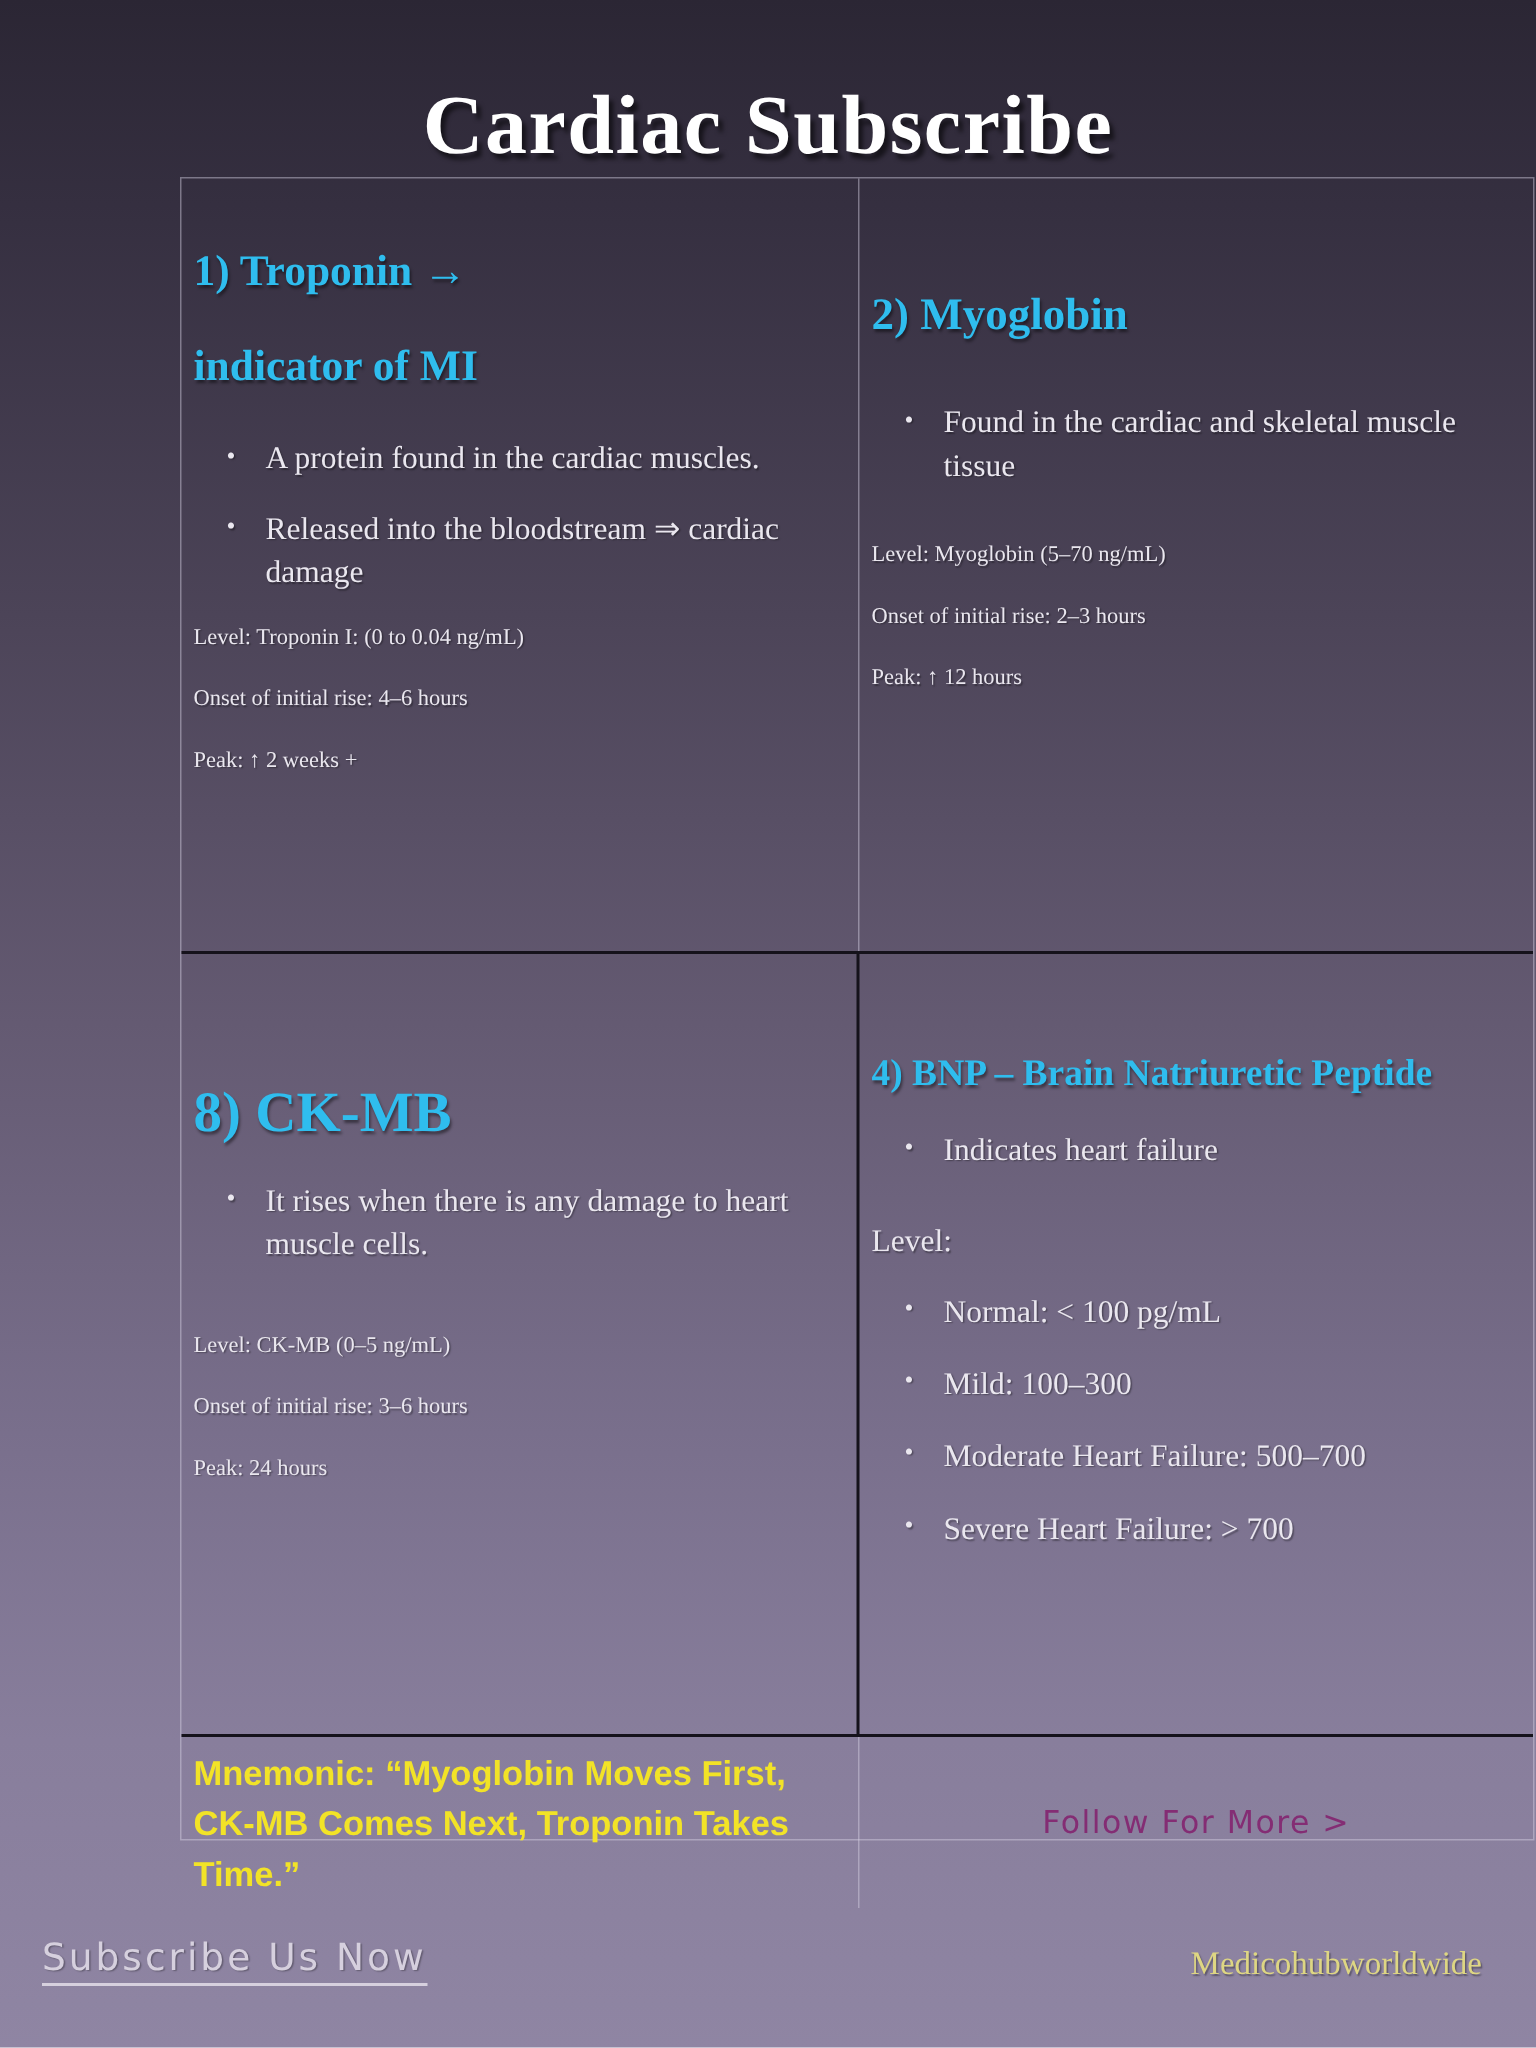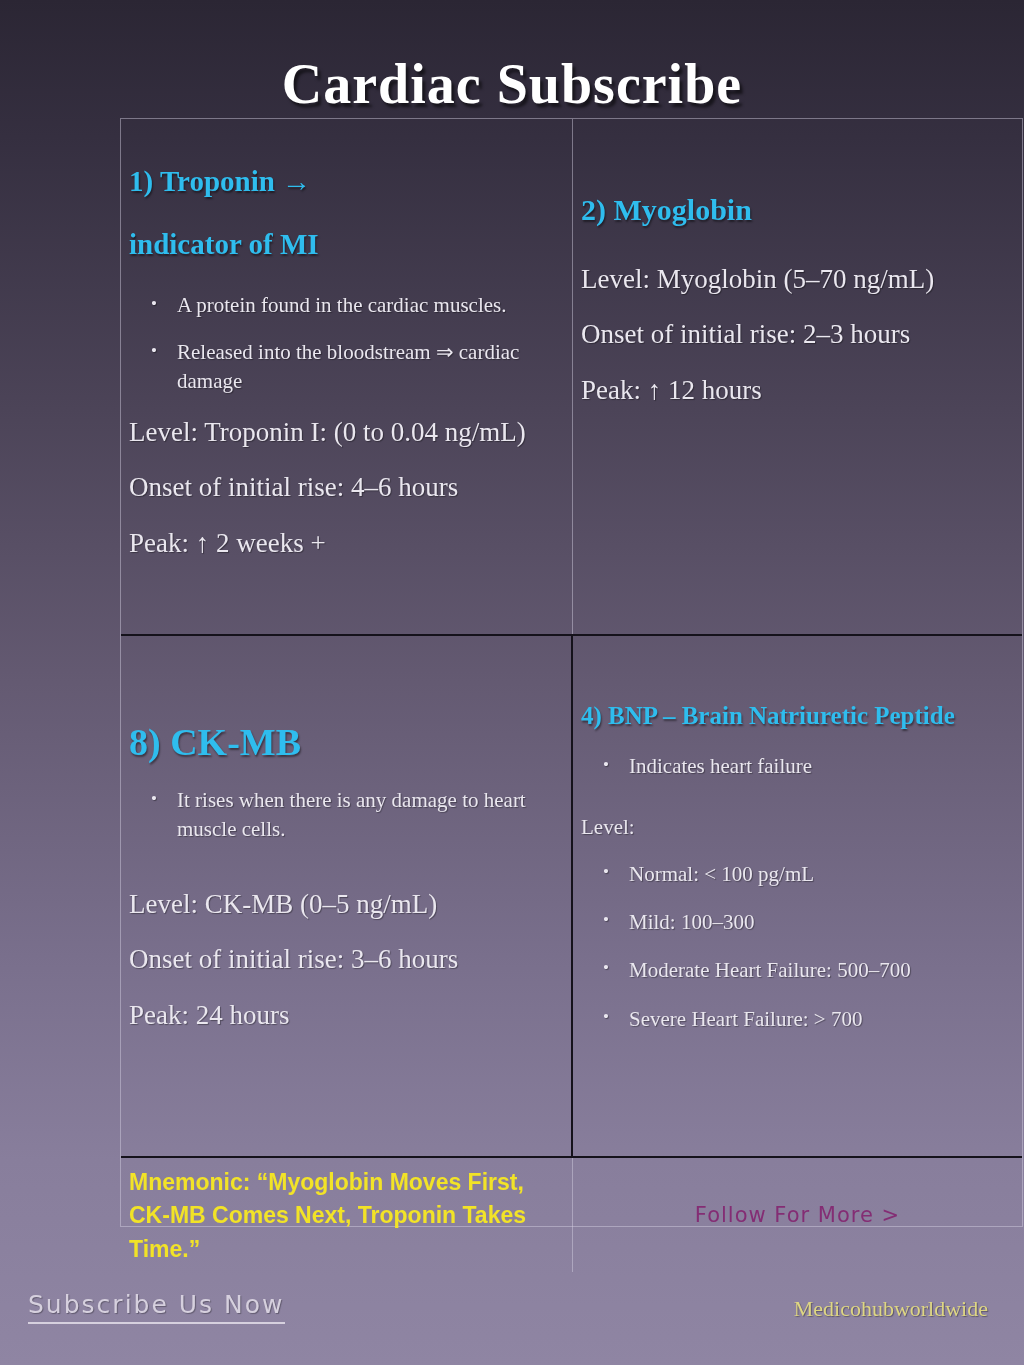--- a/index.html
+++ b/index.html
@@ -56,21 +56,21 @@
   .bullets li::before{
     content:"•";position:absolute;left:2px;top:1px;font-size:17px;color:#eae7ef;
   }
   .q1 .bullets{margin-top:26px;}
   .q2 .bullets{margin-top:40px;}
   .q3 .bullets{margin-top:22px;}
   .q4 .bullets{margin-top:22px;}
 
   .facts{color:#eae7ef;}
   .facts p{
-    margin:0 0 23px 0;font-size:27px;line-height:1.2;
+    margin:0 0 23px 0;font-size:15px;line-height:1.2;
     text-shadow:1px 1px 1px rgba(0,0,0,0.35);
   }
   .q1 .facts{margin-top:20px;}
   .q2 .facts{margin-top:36px;}
   .q3 .facts{margin-top:44px;}
 
   .level-label{
     margin:34px 0 22px 0;font-size:21px;color:#eae7ef;
     text-shadow:1px 1px 1px rgba(0,0,0,0.35);
   }
@@ -127,20 +127,23 @@
       <div class="facts">
         <p>Level: Troponin I: (0 to 0.04 ng/mL)</p>
         <p>Onset of initial rise: 4–6 hours</p>
         <p>Peak: ↑ 2 weeks +</p>
       </div>
     </div>
     <div class="cell cell-r q2">
       <h2 class="qh">
         <span class="hline">2) Myoglobin</span>
       </h2>
+      <ul class="bullets">
+        <li>Found in the cardiac and skeletal muscle tissue</li>
+      </ul>
       <div class="facts">
         <p>Level: Myoglobin (5–70 ng/mL)</p>
         <p>Onset of initial rise: 2–3 hours</p>
         <p>Peak: ↑ 12 hours</p>
       </div>
     </div>
   </div>
 
   <div class="row row-bottom">
     <div class="cell cell-l q3">

